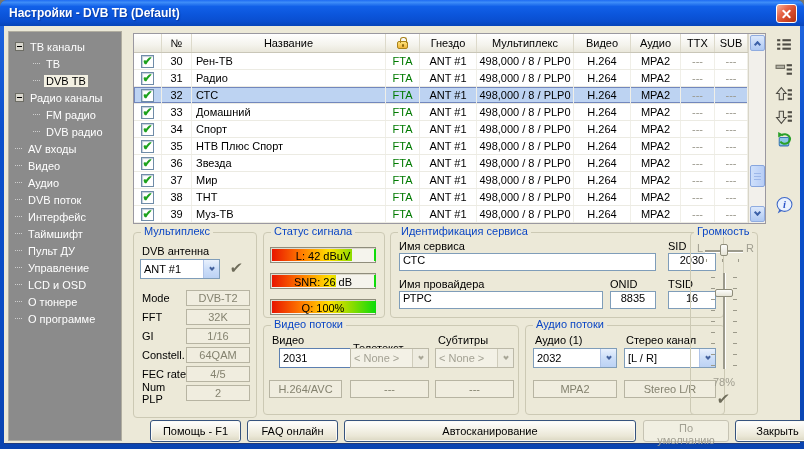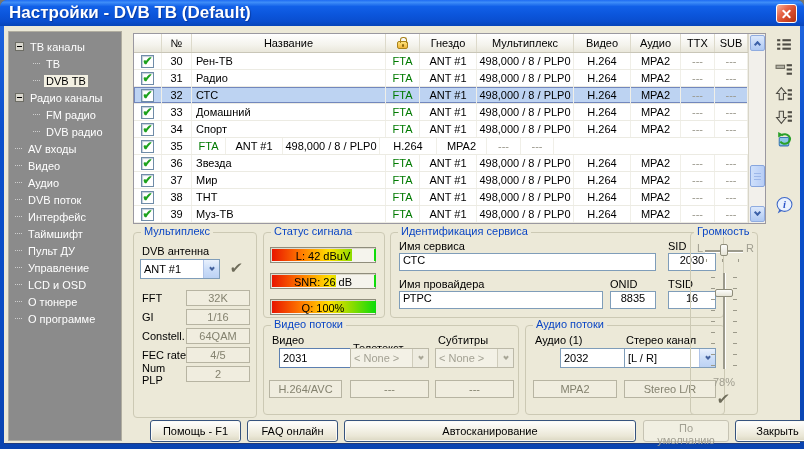--- a/index.html
+++ b/index.html
@@ -5,21 +5,21 @@
   html,body{margin:0;padding:0;background:#76766e;}
   *{box-sizing:border-box;}
   #window{position:relative;width:804px;height:449px;overflow:hidden;
     font-family:"Liberation Sans",sans-serif;font-size:11px;color:#000;cursor:default;
     background:linear-gradient(180deg,#2268E2,#0B50CC 30%,#0A4CC4 70%,#0A44B0);
     border-radius:7px 7px 0 0;}
   
   #titlebar{position:absolute;top:0;left:0;right:0;height:26px;border-radius:7px 7px 0 0;
     background:linear-gradient(180deg,#1E6BF2 0%,#3E8DF8 9%,#1160E8 25%,#0B55DB 58%,#0A4ECF 82%,#0845B8 100%);
     display:flex;align-items:center;padding-left:9px;}
-  #titlebar .ttl{color:#fff;font-weight:bold;font-size:17px;text-shadow:1px 1px 1px #0A3AA0;white-space:nowrap;}
+  #titlebar .ttl{color:#fff;font-weight:bold;font-size:12px;text-shadow:1px 1px 1px #0A3AA0;white-space:nowrap;}
   #closebtn{position:absolute;right:7px;top:4px;width:21px;height:19px;border:1px solid #fff;border-radius:3px;
     background:linear-gradient(135deg,#F7B39B 0%,#E8694C 35%,#D54B2B 60%,#B23310 100%);cursor:pointer;}
   #closebtn::before,#closebtn::after{content:"";position:absolute;left:4px;right:4px;top:8px;height:2px;background:#fff;border-radius:1px;}
   #closebtn::before{transform:rotate(45deg);} #closebtn::after{transform:rotate(-45deg);}
   
   #content{position:absolute;left:4px;right:4px;top:26px;bottom:6px;background:#ECE9D8;box-shadow:0 1px 0 #203B7E;}
   
   #sidebar{position:absolute;left:4px;top:5px;width:114px;height:410px;background:#8B8B8B;
     border:1px solid #B0ADA0;padding-top:6px;color:#fff;overflow:hidden;}
   .trow{height:17px;display:flex;align-items:center;gap:4px;padding-left:6px;white-space:nowrap;}
@@ -277,20 +277,21 @@
             <div class="td muted" style="width: 34px;">---</div>
             <div class="td muted" style="width: 33px;">---</div>
           </div>
           <div class="row">
             <div class="td" style="width: 28px;">
               <span class="cb">
                 <span class="mk">✔</span>
               </span>
             </div>
             <div class="td" style="width: 30px;">35</div>
+            <div class="td left" style="width: 194px;">НТВ Плюс Спорт</div>
             <div class="td fta" style="width: 34px;">FTA</div>
             <div class="td" style="width: 57px;">ANT #1</div>
             <div class="td" style="width: 97px;">498,000 / 8 / PLP0</div>
             <div class="td" style="width: 57px;">H.264</div>
             <div class="td" style="width: 50px;">MPA2</div>
             <div class="td muted" style="width: 34px;">---</div>
             <div class="td muted" style="width: 33px;">---</div>
           </div>
           <div class="row">
             <div class="td" style="width: 28px;">
@@ -412,20 +413,24 @@
       <span class="lbl" style="left:8px;top:12px;">DVB антенна</span>
       <div class="combo" style="left:6px;top:26px;width:80px;">
         <span class="val">ANT #1</span>
         <span class="btn">
             <span class="cv"></span>
           </span>
       </div>
       <span class="applied-check" style="left:96px;top:26px;">✔</span>
       <div id="mux-fields">
           <div class="mrow">
+            <span class="ml">Mode</span>
+            <span class="vbox">DVB-T2</span>
+          </div>
+          <div class="mrow">
             <span class="ml">FFT</span>
             <span class="vbox">32K</span>
           </div>
           <div class="mrow">
             <span class="ml">GI</span>
             <span class="vbox">1/16</span>
           </div>
           <div class="mrow">
             <span class="ml">Constell.</span>
             <span class="vbox">64QAM</span>
@@ -496,21 +501,21 @@
       </div>
       <div class="vbox" style="left:5px;top:54px;width:73px;">H.264/AVC</div>
       <div class="vbox" style="left:86px;top:54px;width:79px;">---</div>
       <div class="vbox" style="left:171px;top:54px;width:79px;">---</div>
     </div>
 
     <div class="gbox" style="left:521px;top:299px;width:200px;height:90px;">
       <span class="gtitle">Аудио потоки</span>
       <span class="lbl" style="left:9px;top:8px;">Аудио (1)</span>
       <span class="lbl" style="left:100px;top:8px;">Стерео канал</span>
-      <div class="combo" style="left:7px;top:22px;width:84px;margin-left:27px;">
+      <div class="combo" style="left:7px;top:22px;width:84px;">
         <span class="val">2032</span>
         <span class="btn">
             <span class="cv"></span>
           </span>
       </div>
       <div class="combo" style="left:98px;top:22px;width:92px;">
         <span class="val">[L / R]</span>
         <span class="btn">
             <span class="cv"></span>
           </span>

